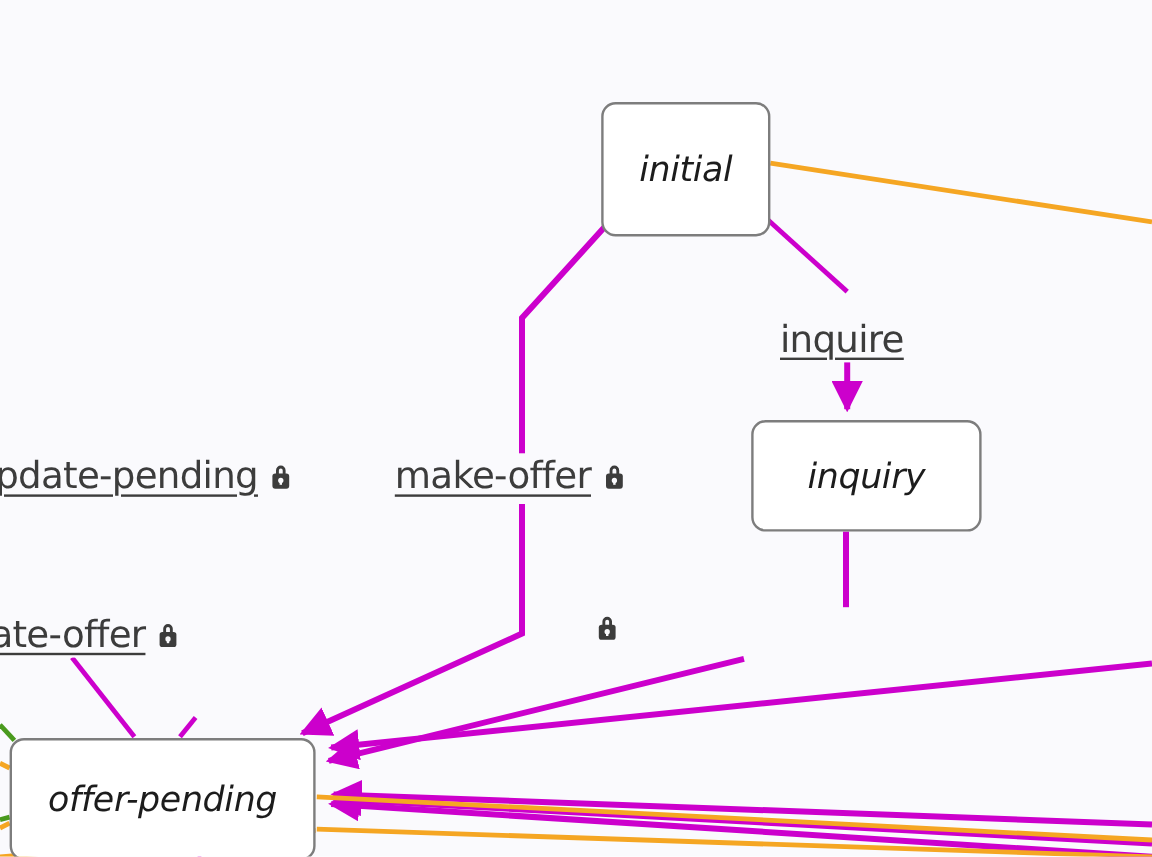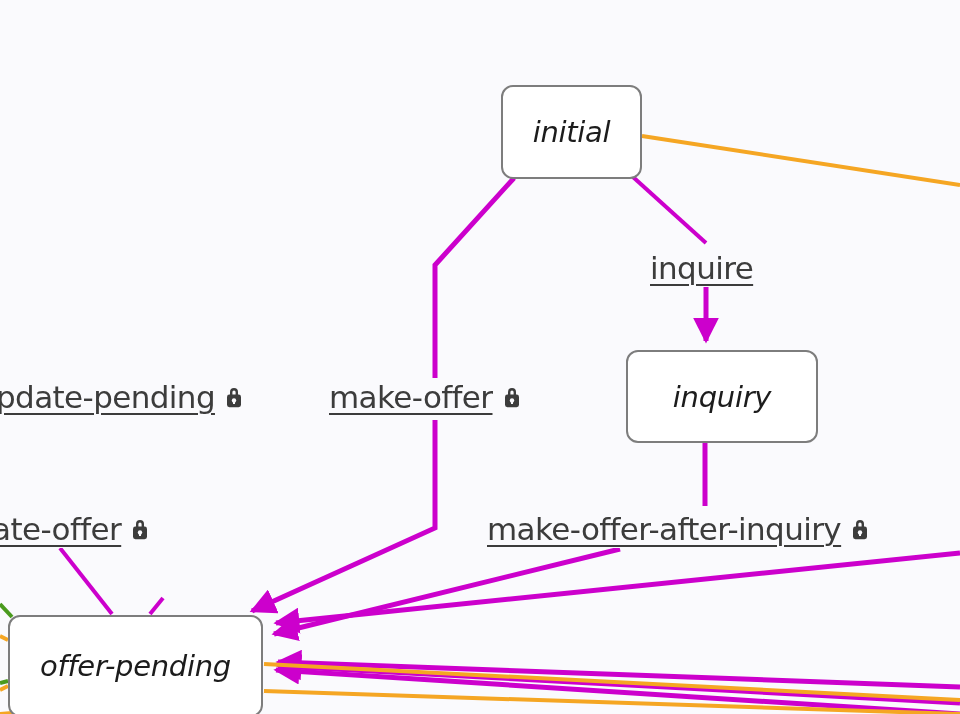--- a/index.html
+++ b/index.html
@@ -106,21 +106,21 @@
     <path d="M 8 681 L 0 683" fill="none" stroke="#4a9a1e" stroke-width="4"></path>
     <path d="M 8 686 L 0 690" fill="none" stroke="#f5a623" stroke-width="4"></path>
 
     <path d="M 60 548 L 112 614" fill="none" stroke="#cc00cc" stroke-width="4"></path>
 
     <path d="M 178 698 L 165 714" fill="none" stroke="#cc00cc" stroke-width="4"></path>
 
     <path d="M 150 614 L 163 598" fill="none" stroke="#cc00cc" stroke-width="4"></path>
   </svg>
 
-  <div class="node" style="left:501px; top:85px; width:141px; height:94px;">
+  <div class="node" style="left:501px; top:85px; width:141px; height:112px;">
     <span class="node-label">initial</span>
   </div>
 
   <div class="node" style="left:626px; top:350px; width:192px; height:93px;">
     <span class="node-label">inquiry</span>
   </div>
 
   <div class="node" style="left:8px; top:615px; width:255px; height:102px;">
     <span class="node-label">offer-pending</span>
   </div>
@@ -142,38 +142,37 @@
     <span class="lock-icon">
       <svg width="20" height="24" viewBox="0 0 20 24" xmlns="http://www.w3.org/2000/svg">
         <path d="M6 10 V7 a4 4 0 0 1 8 0 v3 h-2.4 V7 a1.6 1.6 0 0 0 -3.2 0 v3 z" fill="#3c3c3c"></path>
         <rect x="3" y="9.6" width="14" height="12.6" rx="2.4" fill="#3c3c3c"></rect>
         <circle cx="10" cy="15.4" r="2.2" fill="#fafafd"></circle>
         <rect x="9" y="15.4" width="2" height="3.6" fill="#fafafd"></rect>
       </svg>
     </span>
   </div>
 
-  <div class="edge-label" style="left:648px; top:249px;">
+  <div class="edge-label" style="left:648px; top:264px;">
     <span class="edge-label-text">inquire</span>
   </div>
 
   <div class="edge-label" style="left:-10px; top:510px;">
     <span class="edge-label-text">ate-offer</span>
     <span class="lock-icon">
       <svg width="20" height="24" viewBox="0 0 20 24" xmlns="http://www.w3.org/2000/svg">
         <path d="M6 10 V7 a4 4 0 0 1 8 0 v3 h-2.4 V7 a1.6 1.6 0 0 0 -3.2 0 v3 z" fill="#3c3c3c"></path>
         <rect x="3" y="9.6" width="14" height="12.6" rx="2.4" fill="#3c3c3c"></rect>
         <circle cx="10" cy="15.4" r="2.2" fill="#fafafd"></circle>
         <rect x="9" y="15.4" width="2" height="3.6" fill="#fafafd"></rect>
       </svg>
     </span>
   </div>
 
   <div class="edge-label" style="left:485px; top:510px;">
-    <span class="edge-label-text">make-offer-after-inquiry</span>
     <span class="lock-icon">
       <svg width="20" height="24" viewBox="0 0 20 24" xmlns="http://www.w3.org/2000/svg">
         <path d="M6 10 V7 a4 4 0 0 1 8 0 v3 h-2.4 V7 a1.6 1.6 0 0 0 -3.2 0 v3 z" fill="#3c3c3c"></path>
         <rect x="3" y="9.6" width="14" height="12.6" rx="2.4" fill="#3c3c3c"></rect>
         <circle cx="10" cy="15.4" r="2.2" fill="#fafafd"></circle>
         <rect x="9" y="15.4" width="2" height="3.6" fill="#fafafd"></rect>
       </svg>
     </span>
   </div>
 

